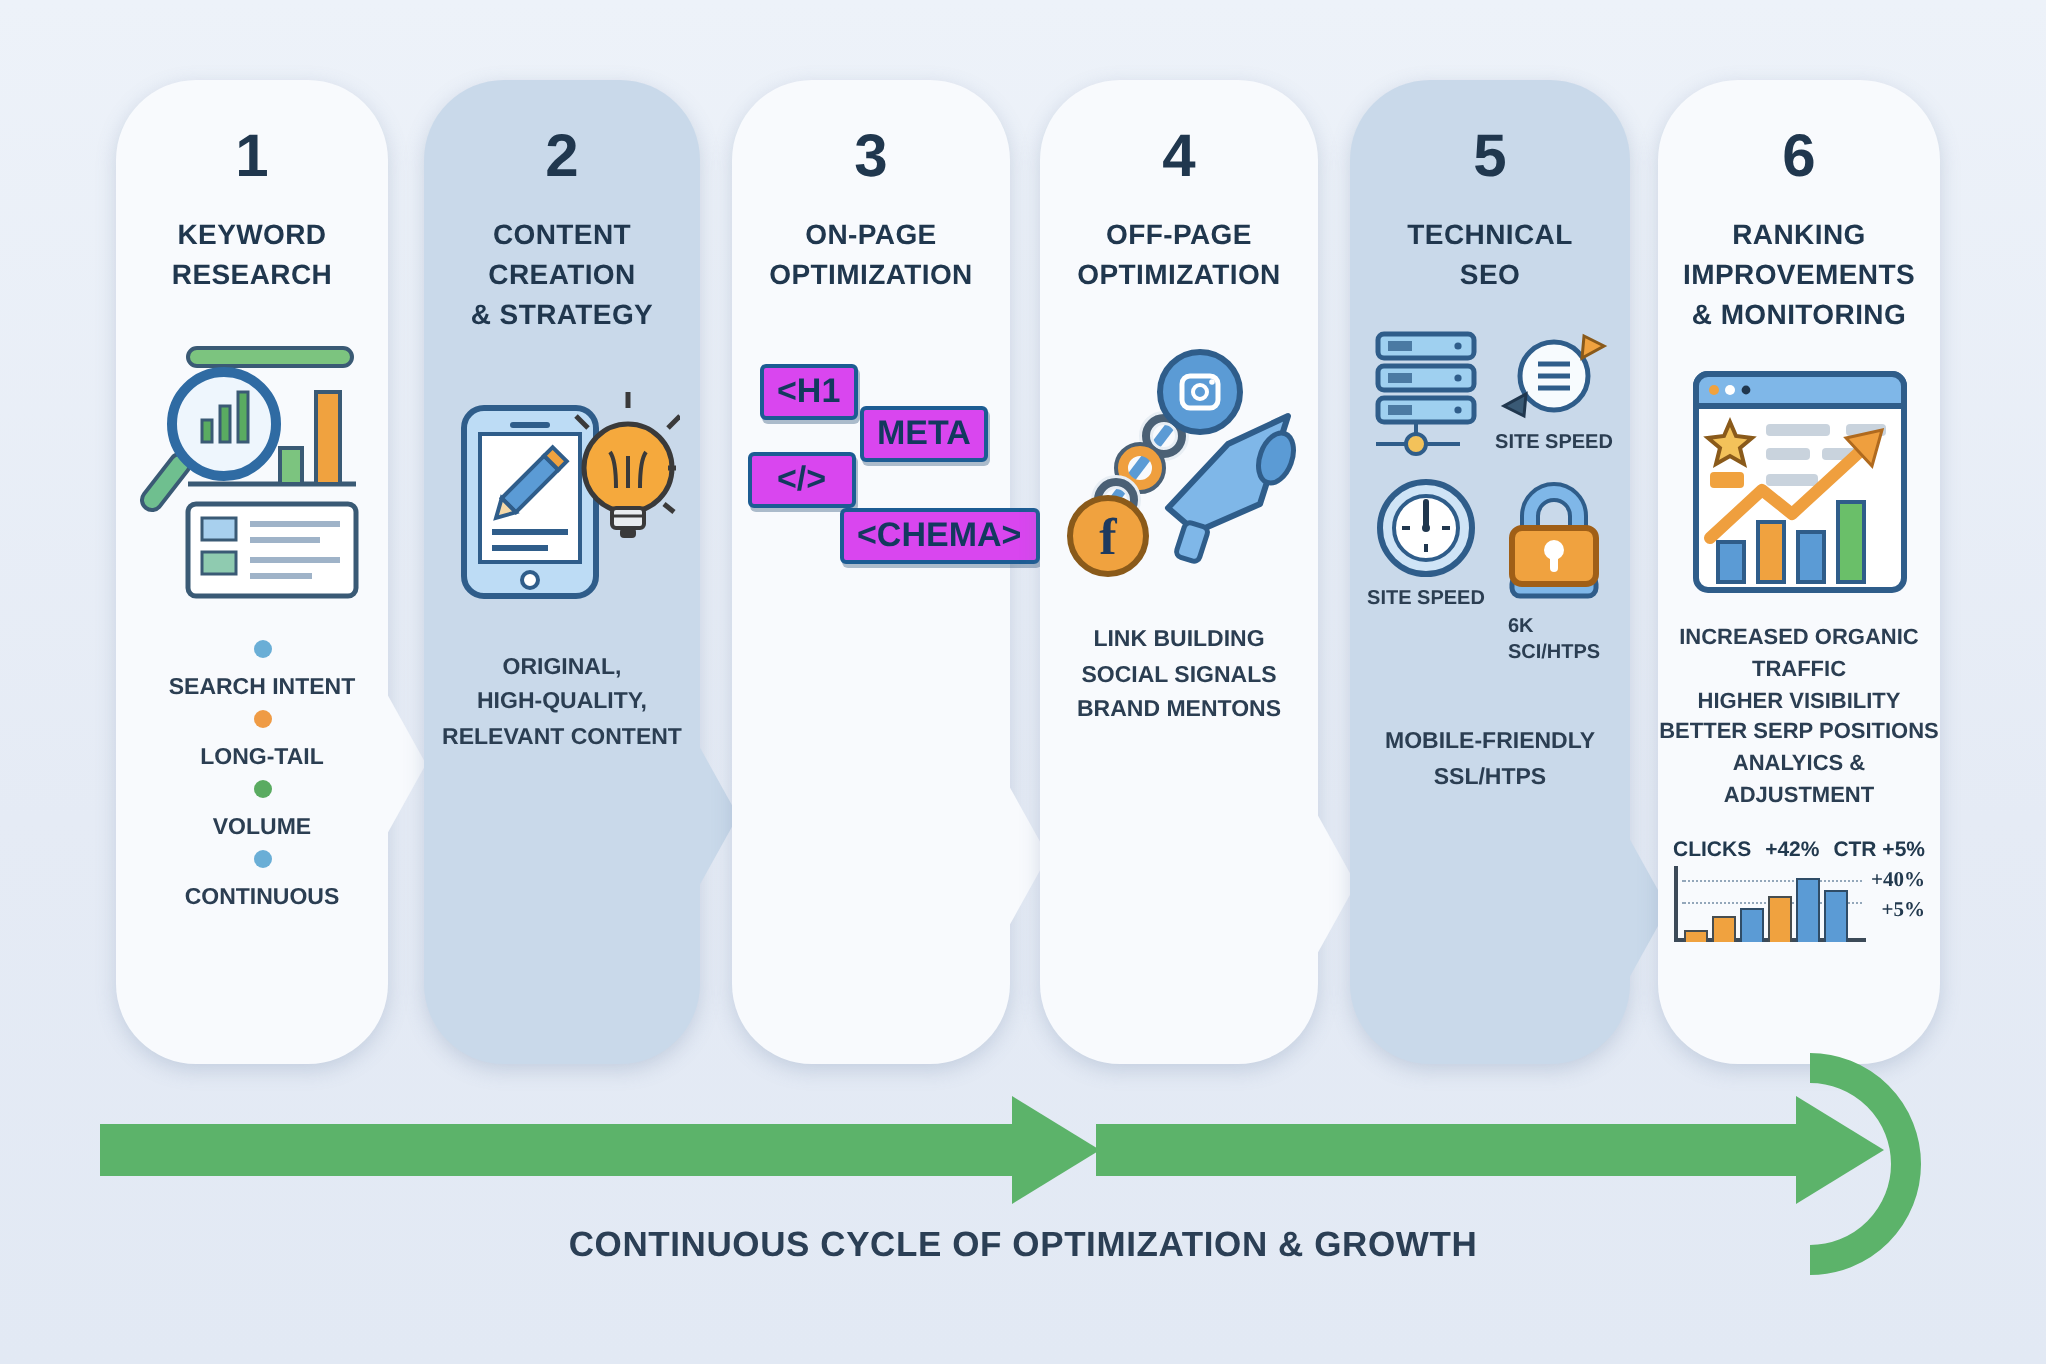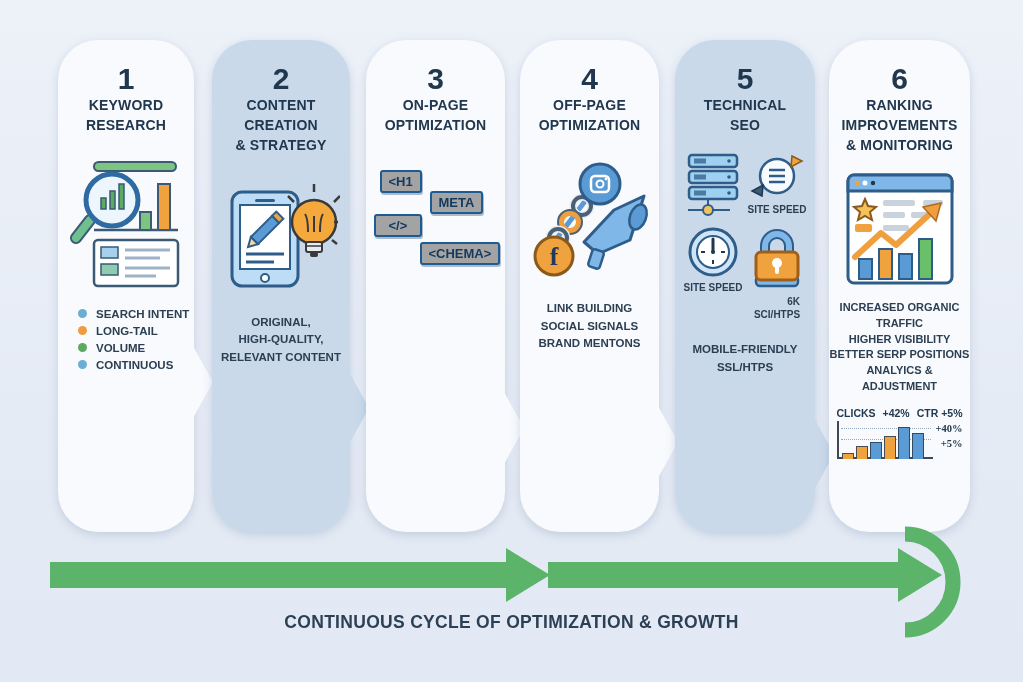--- a/index.html
+++ b/index.html
@@ -8,44 +8,44 @@
           background:linear-gradient(180deg,#edf2f9 0%,#e5ebf5 60%,#e2e9f4 100%);}
   .card{position:absolute;top:40px;height:492px;border-radius:40px;
         box-shadow:0 3px 10px rgba(100,125,160,.25);}
   .card.light{background:#f8fafd;}
   .card.blue{background:#c9d9ea;}
   .chev{position:absolute;right:-19px;width:0;height:0;
         border-top:36px solid transparent;border-bottom:36px solid transparent;}
   .chev.light{border-left:20px solid #f8fafd;}
   .chev.blue{border-left:20px solid #c9d9ea;}
   .num{font-size:30px;font-weight:bold;color:#20374e;text-align:center;margin-top:22px;}
-  .title{font-size:14px;font-weight:bold;color:#20374e;text-align:center;
+  .title{font-size:14px;font-weight:bold;color:#20374e;text-align:center;margin-top:12px;
          line-height:1.42;white-space:pre-line;letter-spacing:.2px;}
   .icon-wrap{display:flex;justify-content:center;align-items:center;}
   .caption{font-size:11.5px;font-weight:bold;color:#2b3e52;text-align:center;
            line-height:1.55;white-space:pre-line;}
   
   .bullets{margin:14px 10px 0 20px;}
-  .bullet-row{display:flex;align-items:center;gap:9px;margin:5px 0;}
+  .bullet-row{display:flex;align-items:center;gap:9px;margin:5px 0;flex-direction:column;}
   .dot{width:9px;height:9px;border-radius:50%;flex:0 0 auto;}
   .bullet-label{font-size:11.5px;font-weight:bold;color:#2b3e52;white-space:nowrap;}
   
   .tags-box{position:relative;width:128px;height:100px;margin:34px auto 0;}
-  .code-tag{position:absolute;background:#a3a3a3;border:2.5px solid #1c5c93;color:#13395e;
-            font-weight:bold;font-size:13px;padding:2px 7px;border-radius:3px;
+  .code-tag{position:absolute;background:#d946ef;border:2.5px solid #1c5c93;color:#13395e;
+            font-weight:bold;font-size:17px;padding:2px 7px;border-radius:3px;
             box-shadow:1px 2px 0 rgba(30,70,110,.35);white-space:nowrap;}
   .tag-0{left:8px;top:0;}
   .tag-1{left:58px;top:21px;}
   .tag-2{left:2px;top:44px;padding:2px 13px;}
   .tag-3{left:48px;top:72px;}
   
   .tech-grid{display:grid;grid-template-columns:1fr 1fr;gap:8px 4px;margin:16px 8px 0;
              justify-items:center;align-items:start;}
   .tech-cell{display:flex;flex-direction:column;align-items:center;}
-  .tech-label{font-size:10px;font-weight:bold;color:#2b3e52;margin-top:3px;text-align:right;
+  .tech-label{font-size:10px;font-weight:bold;color:#2b3e52;margin-top:3px;text-align:left;
               white-space:pre-line;line-height:1.3;}
   
   .mini{width:126px;margin:12px auto 0;}
   .mini-head{display:flex;justify-content:space-between;font-size:10.5px;font-weight:bold;
              color:#22394e;margin-bottom:2px;}
   .mini-plot{position:relative;height:38px;border-left:2px solid #3c4a58;font-family:Liberation Serif, serif;}
   .mini-base{position:absolute;left:0;right:30px;bottom:0;border-bottom:2px solid #3c4a58;}
   .gridline{position:absolute;left:2px;right:32px;border-top:1.5px dotted #93a7ba;}
   .gl-1{top:7px;} .gl-2{top:18px;}
   .mini-bars{position:absolute;left:3px;bottom:0;display:flex;align-items:flex-end;gap:2px;height:100%;}
@@ -241,21 +241,21 @@
           <path d="M18,28 v-8 a12,12 0 0 1 24,0 v8" fill="none" stroke="#7fb7e8" stroke-width="6"></path>
           <rect x="9" y="50" width="42" height="10" rx="4" fill="#7fb7e8" stroke="#2f5d8a" stroke-width="2.5"></rect>
           <rect x="9" y="26" width="42" height="28" rx="5" fill="#f0a23f" stroke="#a05f17" stroke-width="3"></rect>
           <circle cx="30" cy="37" r="5" fill="#ffffff"></circle>
           <rect x="28" y="39" width="4" height="9" rx="2" fill="#ffffff"></rect>
         </svg>
         <div class="tech-label">6K
 SCI/HTPS</div>
       </div>
     </div>
-    <div class="caption" style="margin-top:20px;">MOBILE-FRIENDLY
+    <div class="caption" style="margin-top:30px;">MOBILE-FRIENDLY
 SSL/HTPS</div>
   </div>
 
   <div class="card light" style="left:829px;width:141px;">
     <div class="num">6</div>
     <div class="title">RANKING
 IMPROVEMENTS
 &amp; MONITORING</div>
     <div class="icon-wrap" style="margin-top:12px;height:122px;">
       <svg width="118" height="120" viewBox="0 0 118 120">

